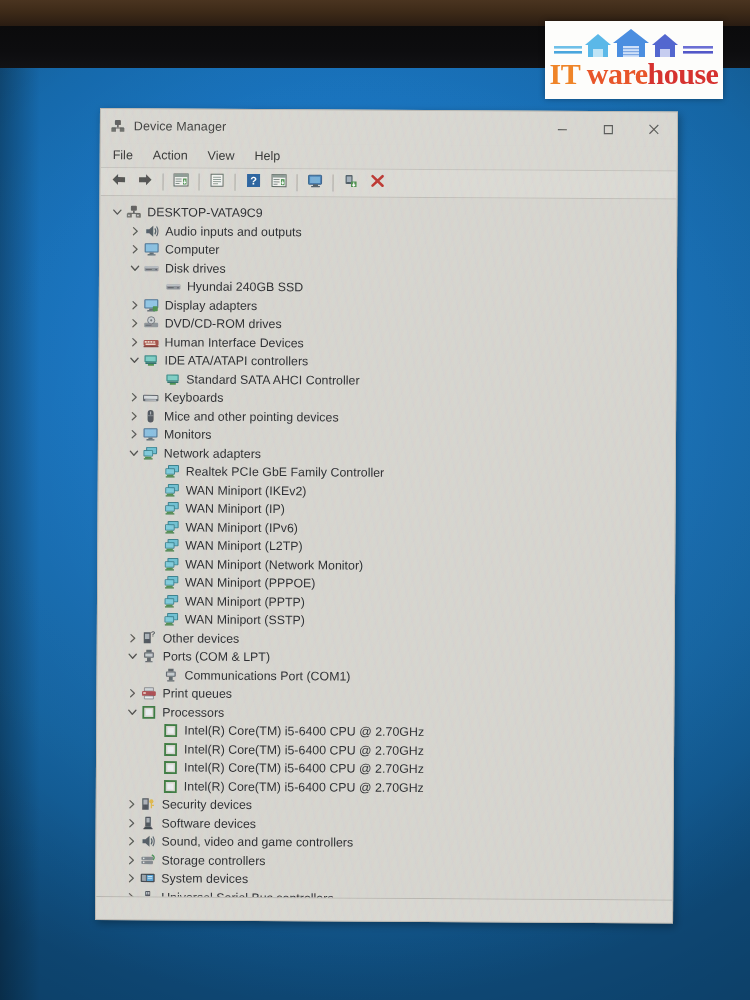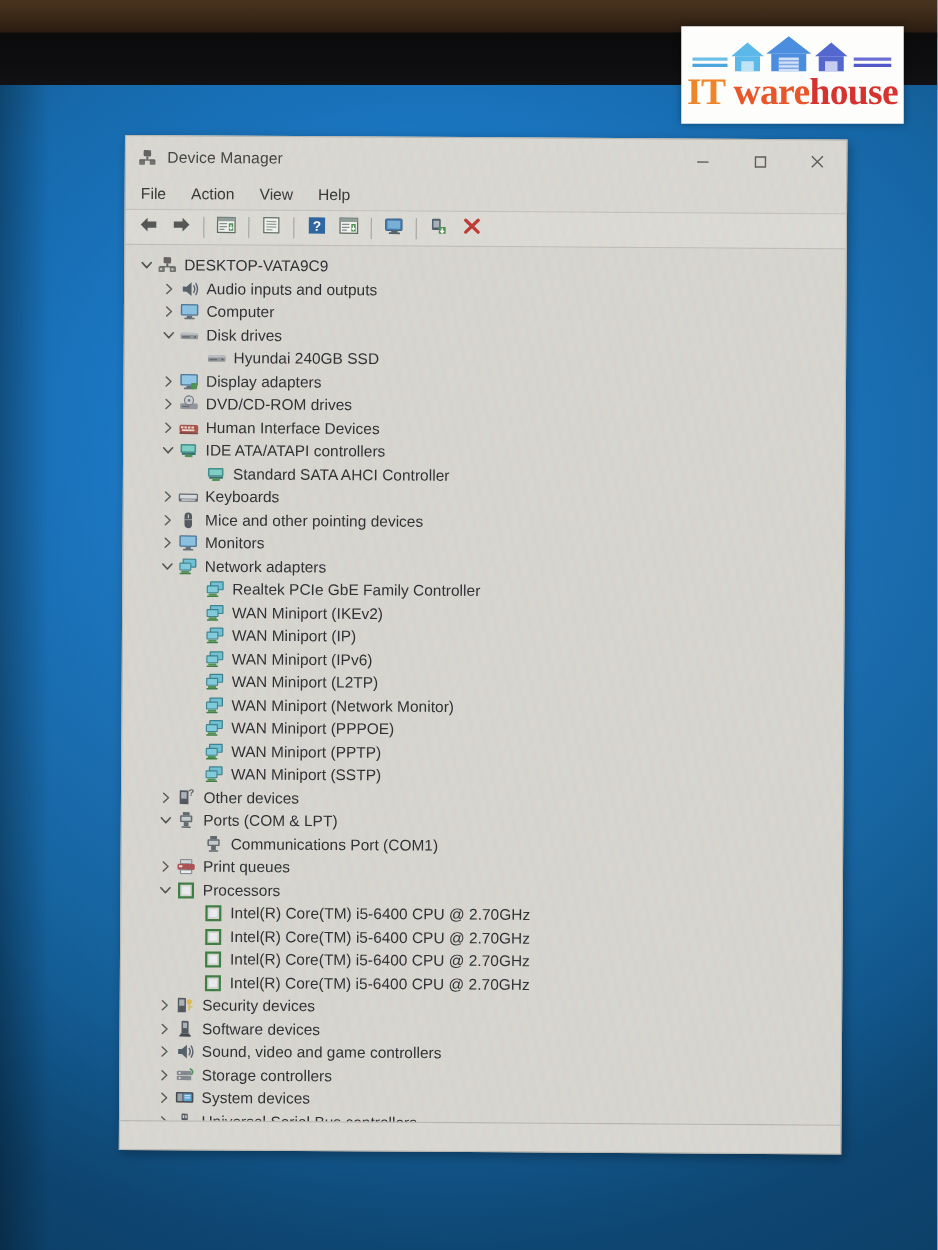--- a/index.html
+++ b/index.html
@@ -8,21 +8,21 @@
     margin: 0; padding: 0;
     width: 750px; height: 1000px;
     overflow: hidden;
     font-family: "Liberation Sans", sans-serif;
   }
 
   
   #scene {
     position: relative;
     width: 750px; height: 1000px;
-    background: #3b82f6;
+    background: #84cc16;
     overflow: hidden;
   }
   #desk-top {
     position: absolute; left: 0; top: 0; width: 750px; height: 30px;
     background: linear-gradient(180deg, #4a3420 0%, #3d2a18 40%, #241810 100%);
   }
   #bezel {
     position: absolute; left: 0; top: 26px; width: 750px; height: 46px;
     background: linear-gradient(180deg, #0b0b0c 0%, #0d0d0f 55%, #131316 100%);
   }

